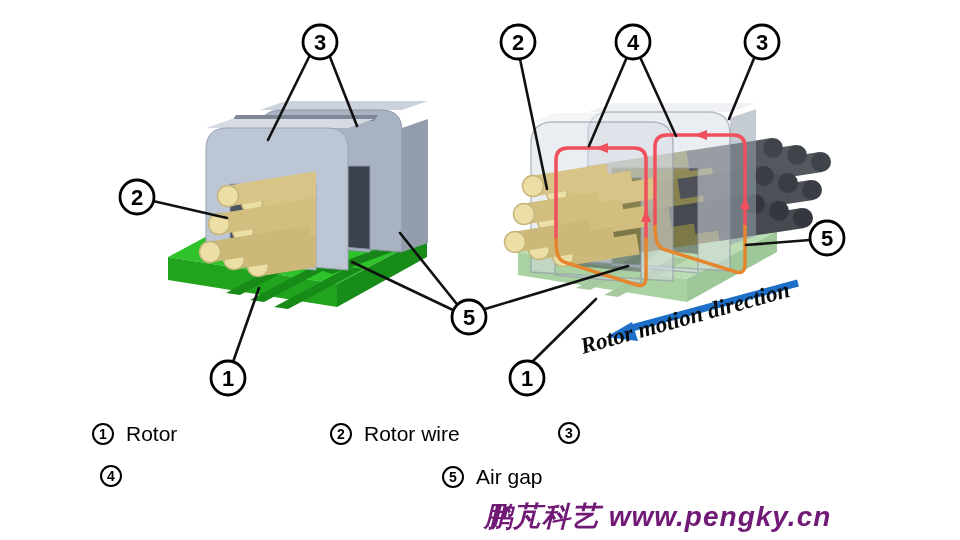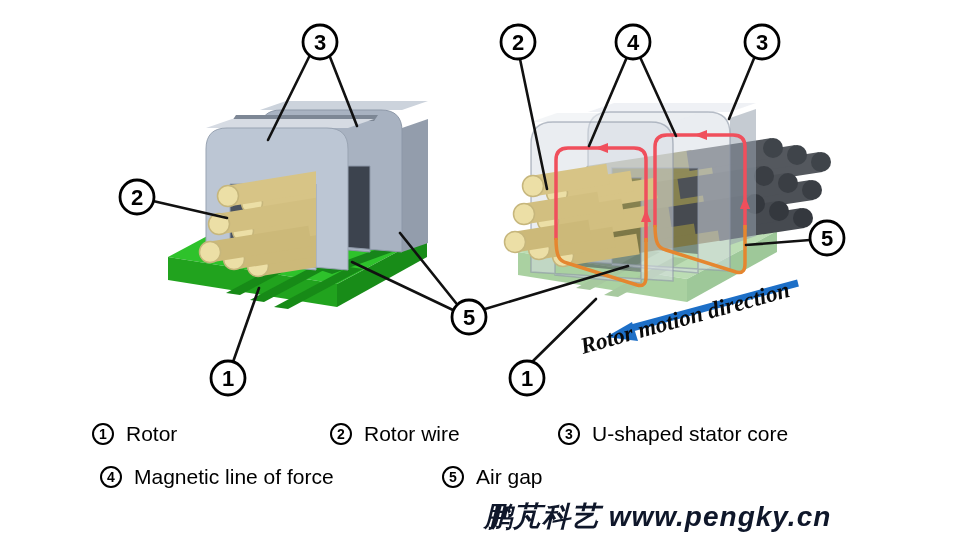--- a/index.html
+++ b/index.html
@@ -9,21 +9,21 @@
   .callout-circle{fill:#fff;stroke:#000;stroke-width:2.8px;}
   .callout-num{font-family:"Liberation Sans",sans-serif;font-size:22px;font-weight:bold;
                text-anchor:middle;fill:#000;}
   .leader{stroke:#111;stroke-width:2.6px;fill:none;stroke-linecap:round;}
   .legend-item{position:absolute;display:flex;align-items:center;gap:12px;color:#000;}
   .legend-circle{display:inline-flex;align-items:center;justify-content:center;
       width:22px;height:22px;box-sizing:border-box;border:2px solid #000;border-radius:50%;
       font-size:14px;font-weight:bold;flex:0 0 auto;}
   .legend-label{font-size:21px;white-space:nowrap;}
   #watermark{position:absolute;left:484px;top:498px;font-size:28px;font-weight:bold;
-      font-style:italic;color:#0f172a;letter-spacing:1px;white-space:nowrap;}
+      font-style:italic;color:#701a75;letter-spacing:1px;white-space:nowrap;}
   .motion-text{font-family:"Liberation Serif",serif;font-size:23px;font-weight:bold;
       font-style:italic;fill:#0a0a0a;}
 </style>
 </head>
 <body>
 
 <div id="stage">
 
 <svg id="diagram" width="960" height="540" viewBox="0 0 960 540">
 
@@ -247,25 +247,23 @@
     <div class="legend-item" style="left:92px;top:422px;">
       <span class="legend-circle">1</span>
       <span class="legend-label">Rotor</span>
     </div>
     <div class="legend-item" style="left:330px;top:422px;">
       <span class="legend-circle">2</span>
       <span class="legend-label">Rotor wire</span>
     </div>
     <div class="legend-item" style="left:558px;top:422px;">
       <span class="legend-circle">3</span>
-      <span class="legend-label">U-shaped stator core</span>
     </div>
     <div class="legend-item" style="left:100px;top:465px;">
       <span class="legend-circle">4</span>
-      <span class="legend-label">Magnetic line of force</span>
     </div>
     <div class="legend-item" style="left:442px;top:465px;">
       <span class="legend-circle">5</span>
       <span class="legend-label">Air gap</span>
     </div>
   </div>
 
   <div id="watermark">鹏芃科艺 www.pengky.cn</div>
 
 </div>

